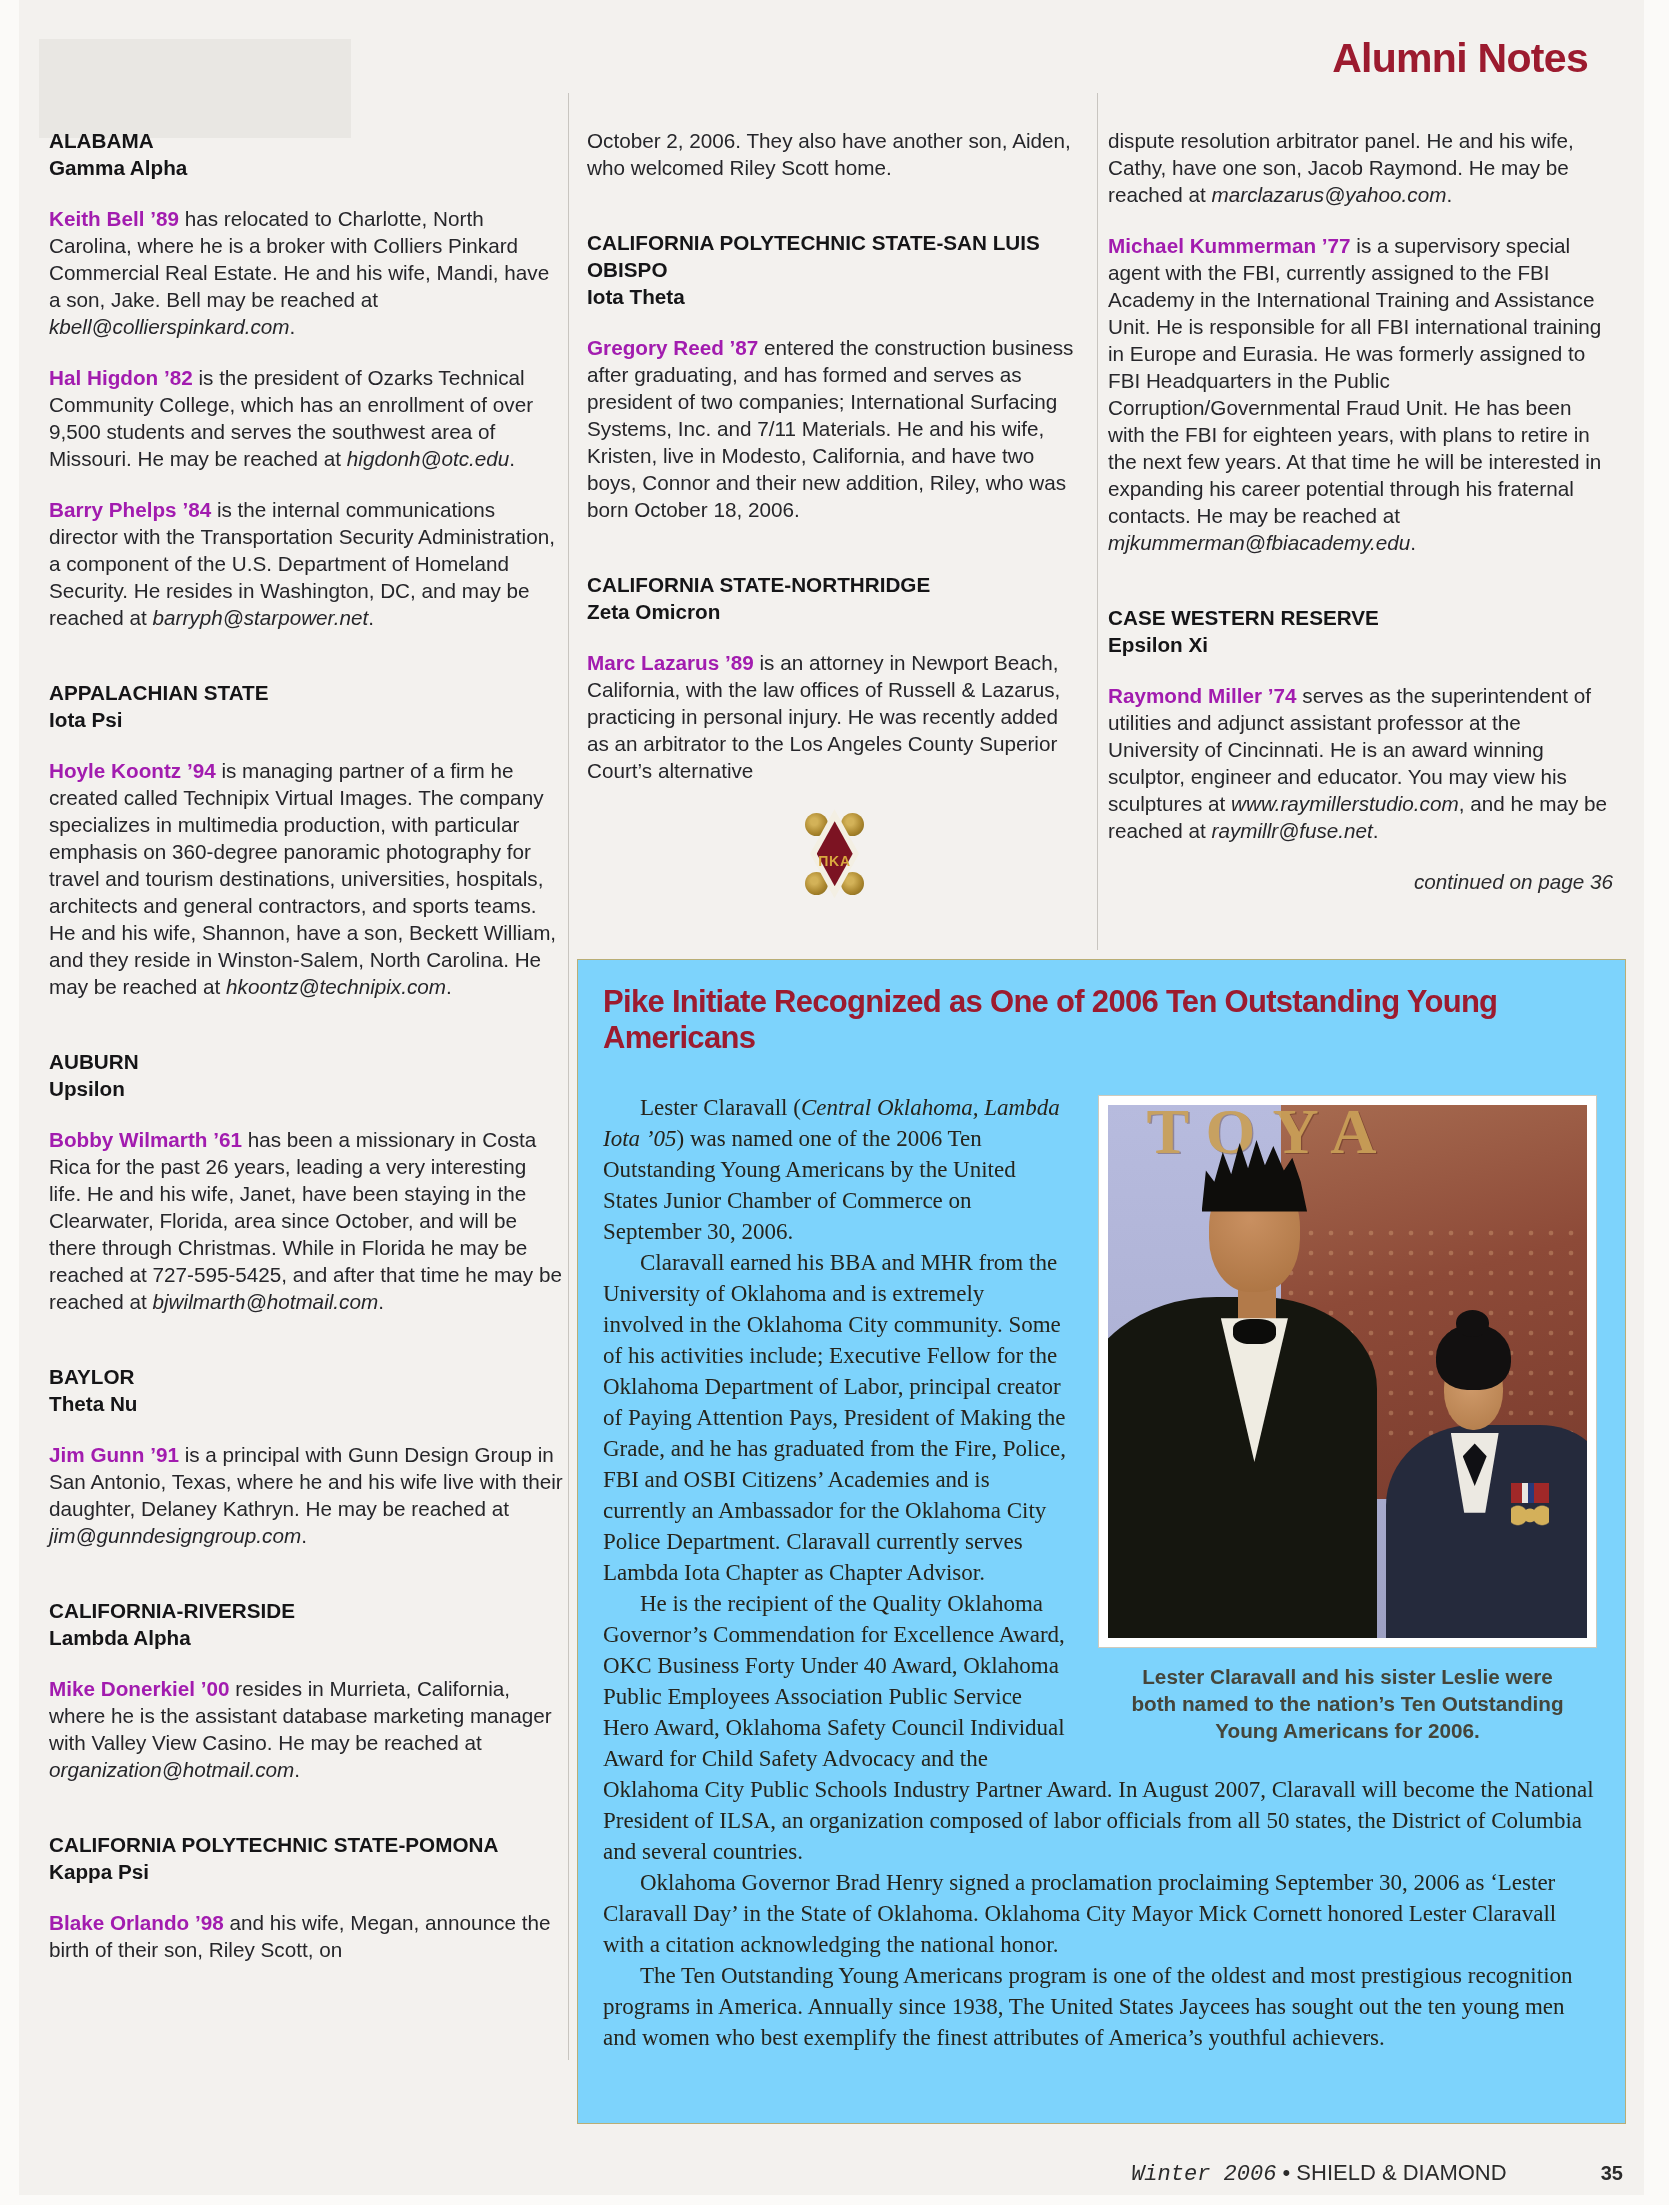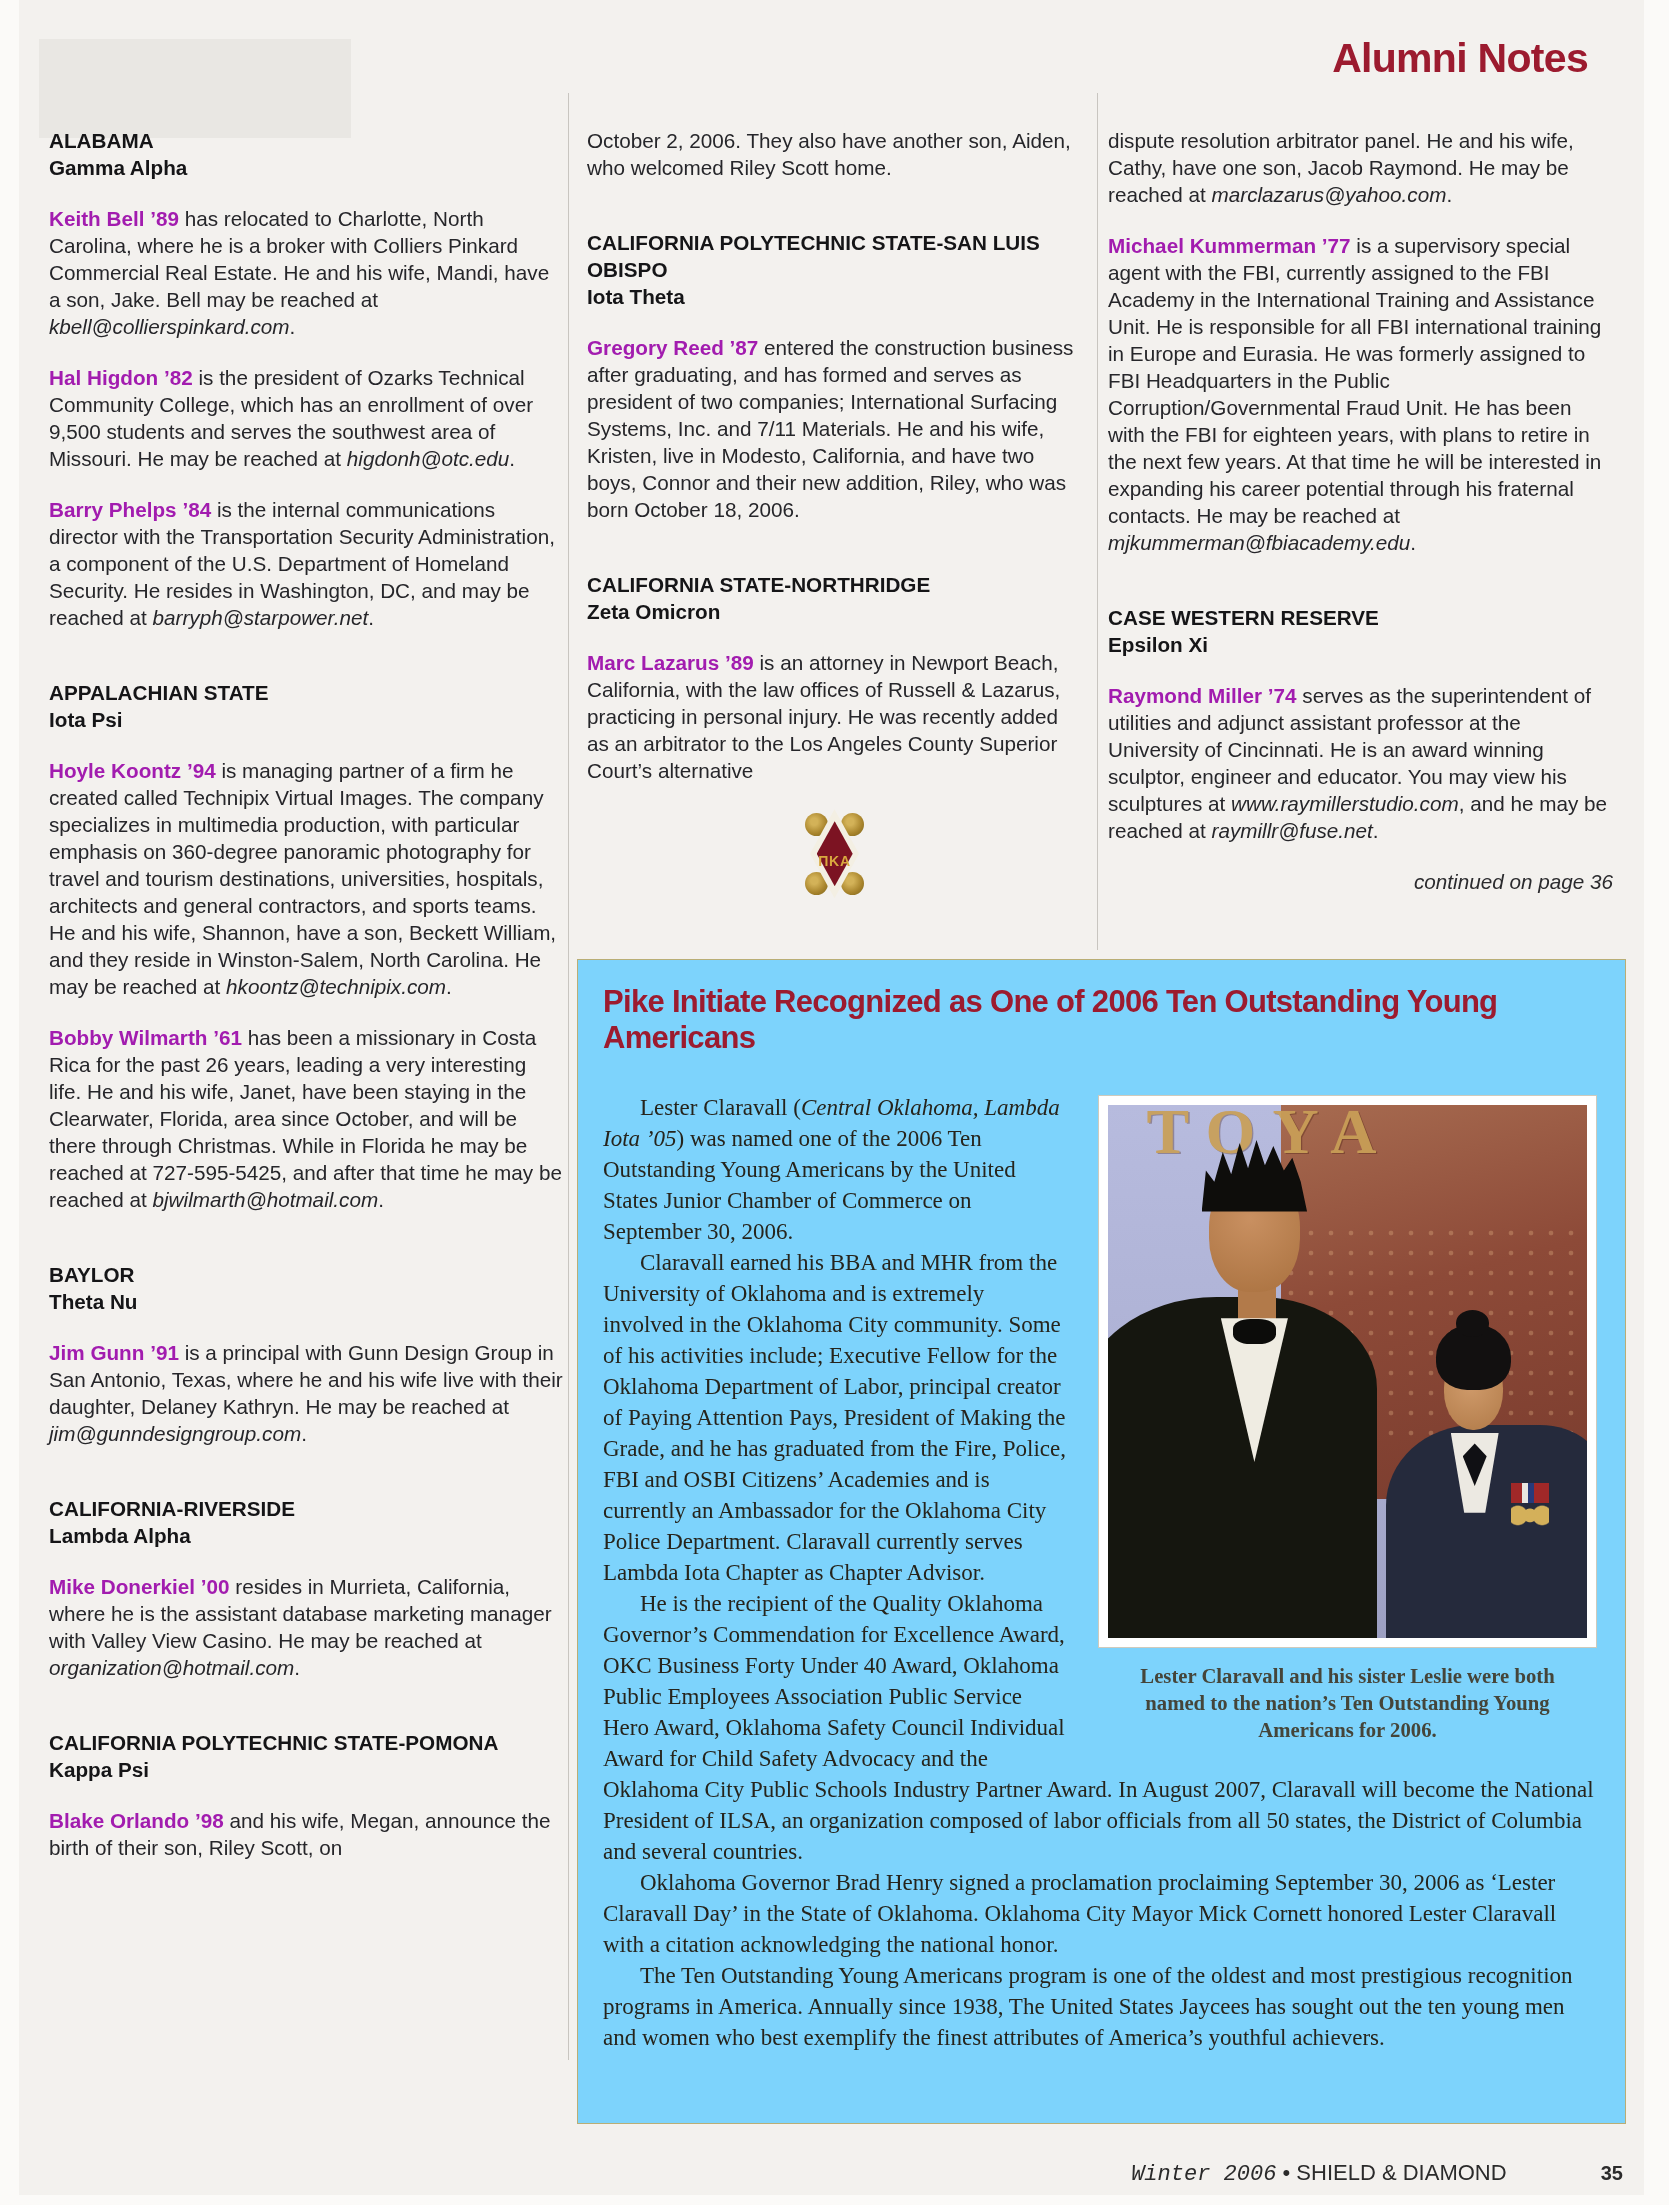--- a/index.html
+++ b/index.html
@@ -79,21 +79,21 @@
   .woman-hair{position:absolute;left:68.5%;top:41%;width:15.5%;height:12.5%;background:#121010;
     border-radius:50% 50% 42% 42%;}
   .woman-bun{position:absolute;left:72.5%;top:38.5%;width:7%;height:5%;background:#121010;border-radius:50%;}
   .ribbons{position:absolute;left:84%;top:71%;width:8%;height:3.6%;
     background:linear-gradient(90deg,#a02828 0 30%,#e8e6e0 30% 45%,#273a7a 45% 60%,#a02828 60% 100%);}
   .medal-discs{position:absolute;left:84%;top:75%;width:8%;height:5%;
     background:radial-gradient(circle at 18% 40% ,#d4b05a 26%,transparent 30%),
                radial-gradient(circle at 50% 40%,#d4b05a 26%,transparent 30%),
                radial-gradient(circle at 82% 40%,#d4b05a 26%,transparent 30%);}
   .photo-caption{margin:14.7px auto 0;width:440px;text-align:center;font-weight:bold;
-    font-size:20.7px;line-height:27px;color:#45453a;font-family:Liberation Serif, serif;}
+    font-size:20.7px;line-height:27px;color:#45453a;font-family:Liberation Sans, sans-serif;}
   
   .footer{position:absolute;top:2160px;left:0;width:1623px;text-align:right;font-size:22px;color:#2b2b2b;}
   .footer .issue{font-style:italic;font-family:Liberation Mono, monospace;}
   .footer .pageno{font-weight:bold;font-size:20px;margin-left:88px;}
 </style>
 </head>
 <body>
 
 <div class="page">
 
@@ -113,20 +113,24 @@
         <div class="chapter">Gamma Alpha</div>
       </div>
       <p class="entry blk"><span class="lead">Keith Bell ’89 </span><span>has relocated to Charlotte, North Carolina, where he is a broker with Colliers Pinkard Commercial Real Estate. He and his wife, Mandi, have a son, Jake. Bell may be reached at </span><span class="it">kbell@collierspinkard.com</span><span>.</span></p>
       <p class="entry blk"><span class="lead">Hal Higdon ’82 </span><span>is the president of Ozarks Technical Community College, which has an enrollment of over 9,500 students and serves the southwest area of Missouri. He may be reached at </span><span class="it">higdonh@otc.edu</span><span>.</span></p>
       <p class="entry blk"><span class="lead">Barry Phelps ’84 </span><span>is the internal communications director with the Transportation Security Administration, a component of the U.S. Department of Homeland Security. He resides in Washington, DC, and may be reached at </span><span class="it">barryph@starpower.net</span><span>.</span></p>
       <div class="section blk">
         <div class="school">APPALACHIAN STATE</div>
         <div class="chapter">Iota Psi</div>
       </div>
       <p class="entry blk"><span class="lead">Hoyle Koontz ’94 </span><span>is managing partner of a firm he created called Technipix Virtual Images. The company specializes in multimedia production, with particular emphasis on 360-degree panoramic photography for travel and tourism destinations, universities, hospitals, architects and general contractors, and sports teams. He and his wife, Shannon, have a son, Beckett William, and they reside in Winston-Salem, North Carolina. He may be reached at </span><span class="it">hkoontz@technipix.com</span><span>.</span></p>
+      <div class="section blk">
+        <div class="school">AUBURN</div>
+        <div class="chapter">Upsilon</div>
+      </div>
       <p class="entry blk"><span class="lead">Bobby Wilmarth ’61 </span><span>has been a missionary in Costa Rica for the past 26 years, leading a very interesting life. He and his wife, Janet, have been staying in the Clearwater, Florida, area since October, and will be there through Christmas. While in Florida he may be reached at 727-595-5425, and after that time he may be reached at </span><span class="it">bjwilmarth@hotmail.com</span><span>.</span></p>
       <div class="section blk">
         <div class="school">BAYLOR</div>
         <div class="chapter">Theta Nu</div>
       </div>
       <p class="entry blk"><span class="lead">Jim Gunn ’91 </span><span>is a principal with Gunn Design Group in San Antonio, Texas, where he and his wife live with their daughter, Delaney Kathryn. He may be reached at </span><span class="it">jim@gunndesigngroup.com</span><span>.</span></p>
       <div class="section blk">
         <div class="school">CALIFORNIA-RIVERSIDE</div>
         <div class="chapter">Lambda Alpha</div>
       </div>

